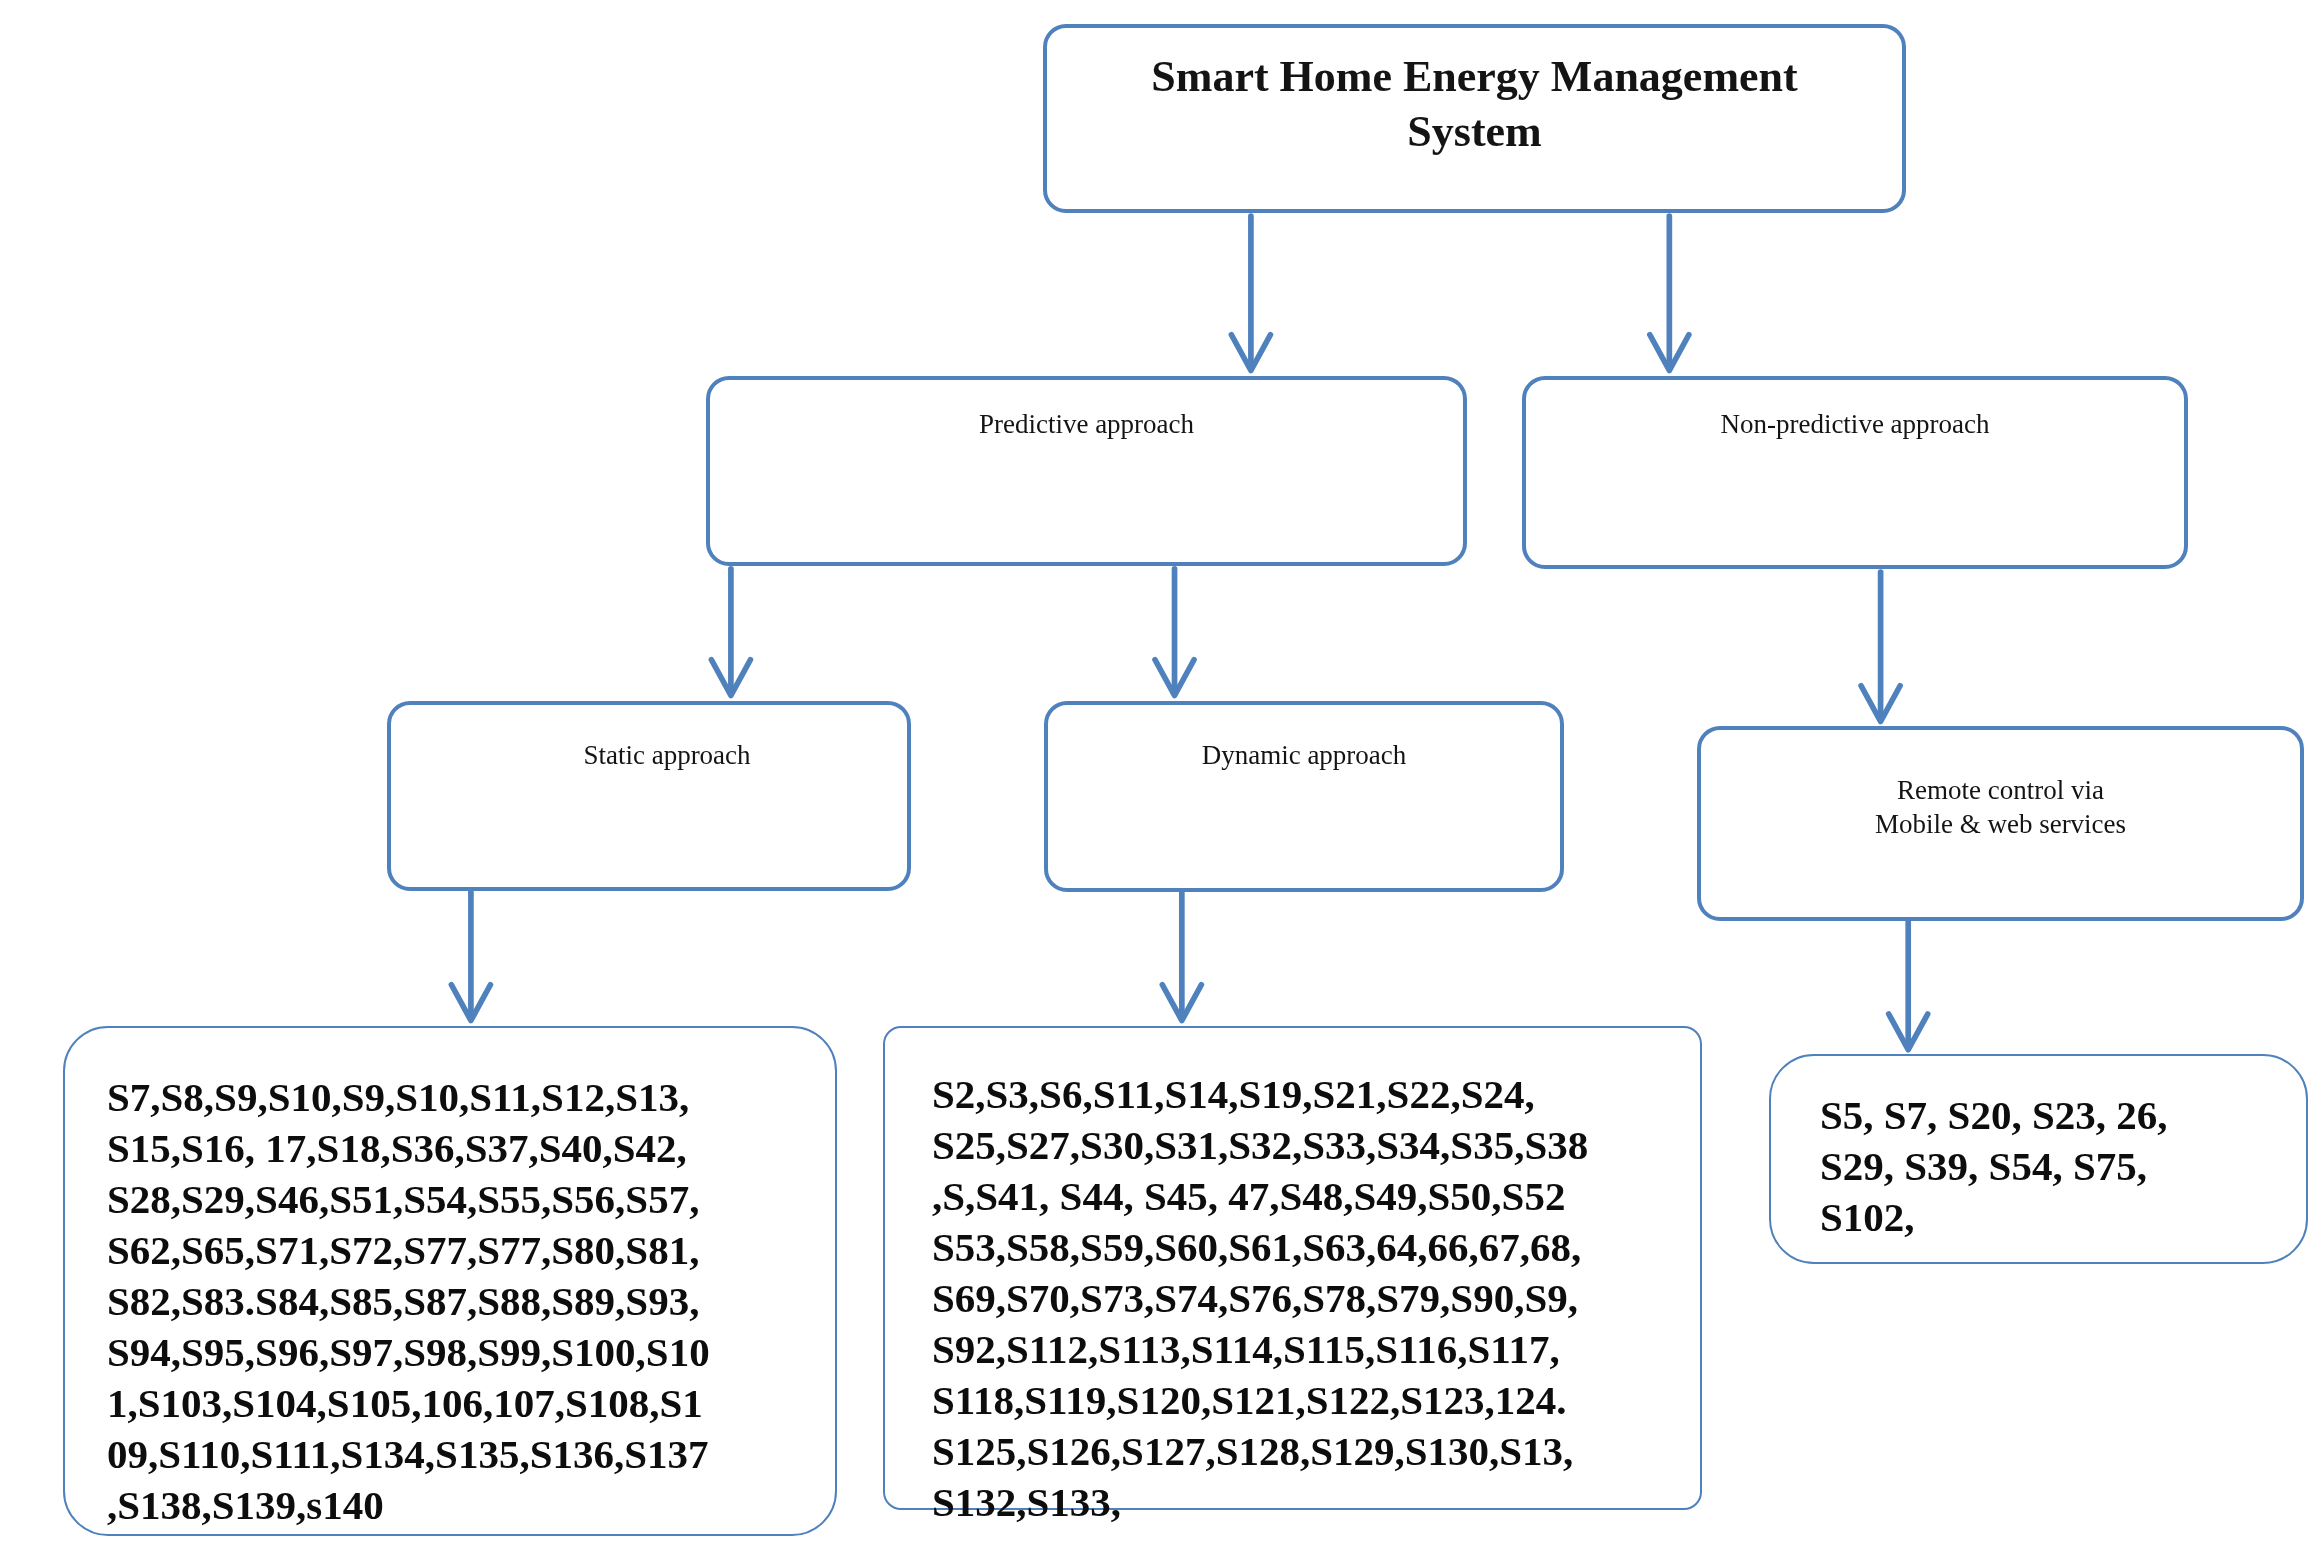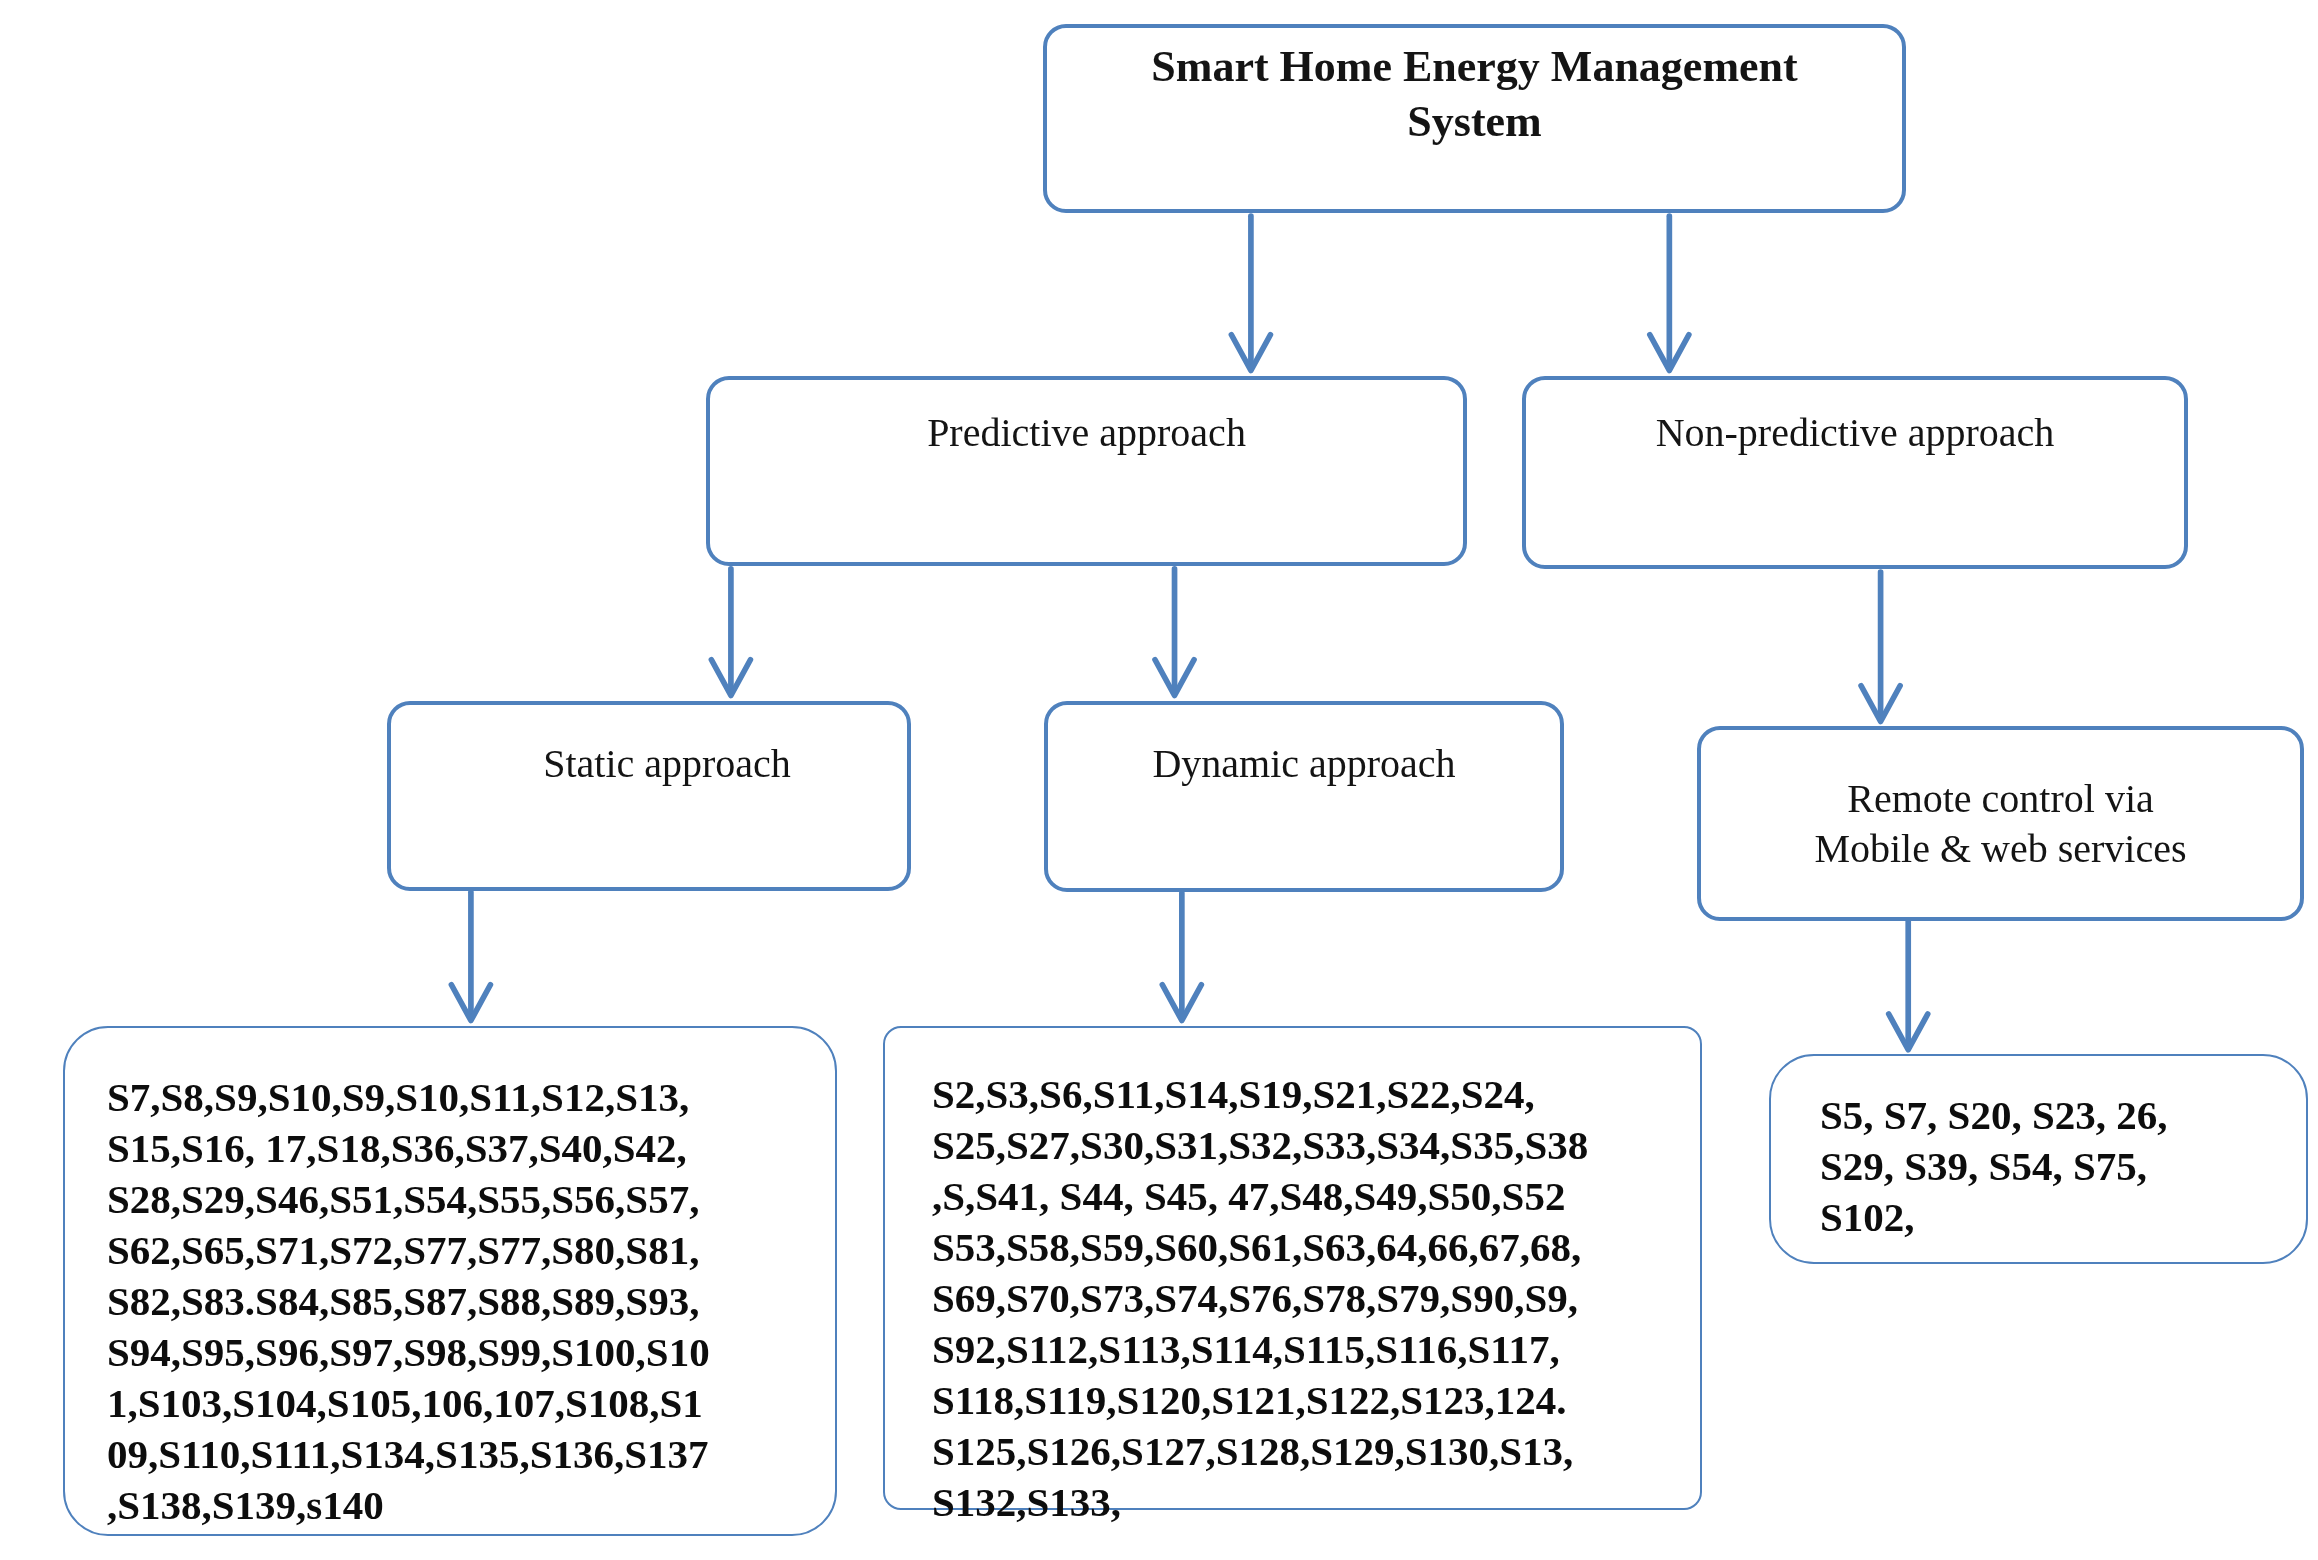--- a/index.html
+++ b/index.html
@@ -6,24 +6,24 @@
   body{
     width:2319px;height:1560px;position:relative;overflow:hidden;
     font-family:"Liberation Serif","DejaVu Serif",serif;color:#111;
   }
   .node{
     position:absolute;background:#fff;box-sizing:border-box;
     border:4.1px solid var(--accent,#4f81bd);border-radius:23px;
     text-align:center;
   }
   .node .label{
-    margin:0 auto;font-size:40px;line-height:1.25;color:#141414;
+    margin:0 auto;font-size:27px;line-height:1.25;color:#141414;
   }
   .root-box{border-width:4.9px;}
-  .root-box .label{font-weight:bold;font-size:44px;padding-top:11px;width:683px;}
+  .root-box .label{font-weight:bold;font-size:44px;padding-top:21px;width:683px;}
   .l2 .label{padding-top:28px;}
   .l3 .label{padding-top:34px;}
   .remote-label{padding-top:44px;font-size:37px;line-height:1.45;}
   .listbox{
     position:absolute;background:#fff;box-sizing:border-box;
     border:2.4px solid var(--accent,#4f81bd);border-radius:45px;
     font-size:41px;font-weight:bold;line-height:51px;color:#0d0d0d;
     text-align:left;
     margin-left:36px;
   }

